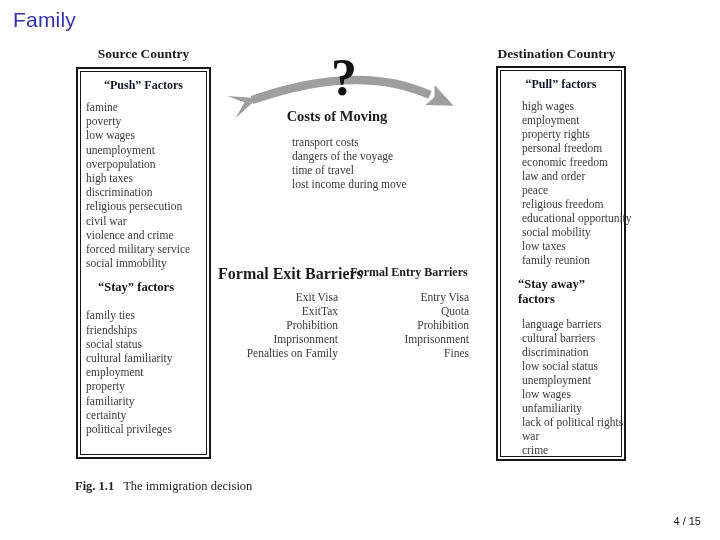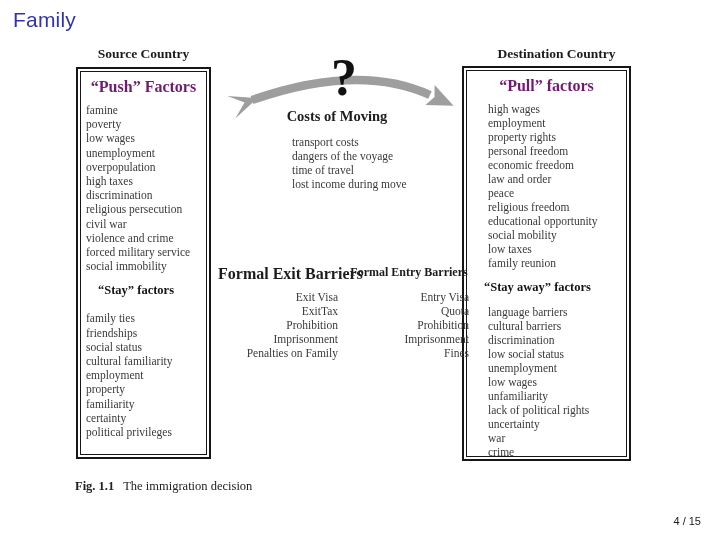--- a/index.html
+++ b/index.html
@@ -16,21 +16,21 @@
     position:absolute;top:46px;text-align:center;
     font-weight:bold;font-size:13.5px;color:#1c1c1c;
   }
   .fbox{
     position:absolute;background:#fff;
     border:2px solid #161616;
     box-shadow: inset 0 0 0 2px #ffffff, inset 0 0 0 3px #161616;
     box-sizing:border-box;
   }
   .fbox-inner{padding:6px 8px 0 8px;}
-  .box-title{font-weight:bold;font-size:16px;text-align:center;color:#701a75;margin:3px 0 7px 0;}
+  .box-title{font-weight:bold;font-size:12px;text-align:center;color:#0f172a;margin:3px 0 7px 0;}
   .sub-title{font-weight:bold;font-size:12.5px;color:#141414;margin:10px 0 13px 12px;}
   .item-list .li{font-size:11.5px;line-height:14.2px;color:#3a3a3a;white-space:nowrap;}
   .right-list .li{line-height:14px;padding-left:16px;}
   .mid-heading{
     position:absolute;text-align:center;font-weight:bold;color:#1c1c1c;white-space:nowrap;
   }
   .costs-heading{left:237px;width:200px;top:108px;font-size:14.5px;}
   .exit-heading{left:218px;width:120px;top:265px;font-size:16px;}
   .entry-heading{left:349px;width:120px;top:265px;font-size:12px;}
   .costs-list{position:absolute;left:292px;top:135px;}
@@ -86,21 +86,21 @@
           <div class="li">cultural familiarity</div>
           <div class="li">employment</div>
           <div class="li">property</div>
           <div class="li">familiarity</div>
           <div class="li">certainty</div>
           <div class="li">political privileges</div>
         </div>
     </div>
   </div>
 
-  <div class="fbox" style="left:462px;top:66px;width:169px;height:395px;">
+  <div class="fbox" style="left:496px;top:66px;width:130px;height:395px;">
     <div class="fbox-inner">
       <div class="box-title">“Pull” factors</div>
       <div class="item-list right-list">
           <div class="li">high wages</div>
           <div class="li">employment</div>
           <div class="li">property rights</div>
           <div class="li">personal freedom</div>
           <div class="li">economic freedom</div>
           <div class="li">law and order</div>
           <div class="li">peace</div>
@@ -113,21 +113,20 @@
       <div class="sub-title" style="margin-bottom:10px;">“Stay away” factors</div>
       <div class="item-list right-list">
           <div class="li">language barriers</div>
           <div class="li">cultural barriers</div>
           <div class="li">discrimination</div>
           <div class="li">low social status</div>
           <div class="li">unemployment</div>
           <div class="li">low wages</div>
           <div class="li">unfamiliarity</div>
           <div class="li">lack of political rights</div>
-          <div class="li">uncertainty</div>
           <div class="li">war</div>
           <div class="li">crime</div>
         </div>
     </div>
   </div>
 
   <svg class="arrow-svg" width="258" height="62" viewBox="0 0 258 62" aria-hidden="true">
     <path d="M34,40 Q141,2.5 212,35" fill="none" stroke-width="8.5" stroke="#9e9e9e"></path>
     <polygon points="39.7,38 9.3,36 26.5,42.6 17.3,58.6" fill="#9e9e9e"></polygon>
     <polygon points="235.6,45.8 216.6,25 216.5,37.1 207.4,45" fill="#9e9e9e"></polygon>

